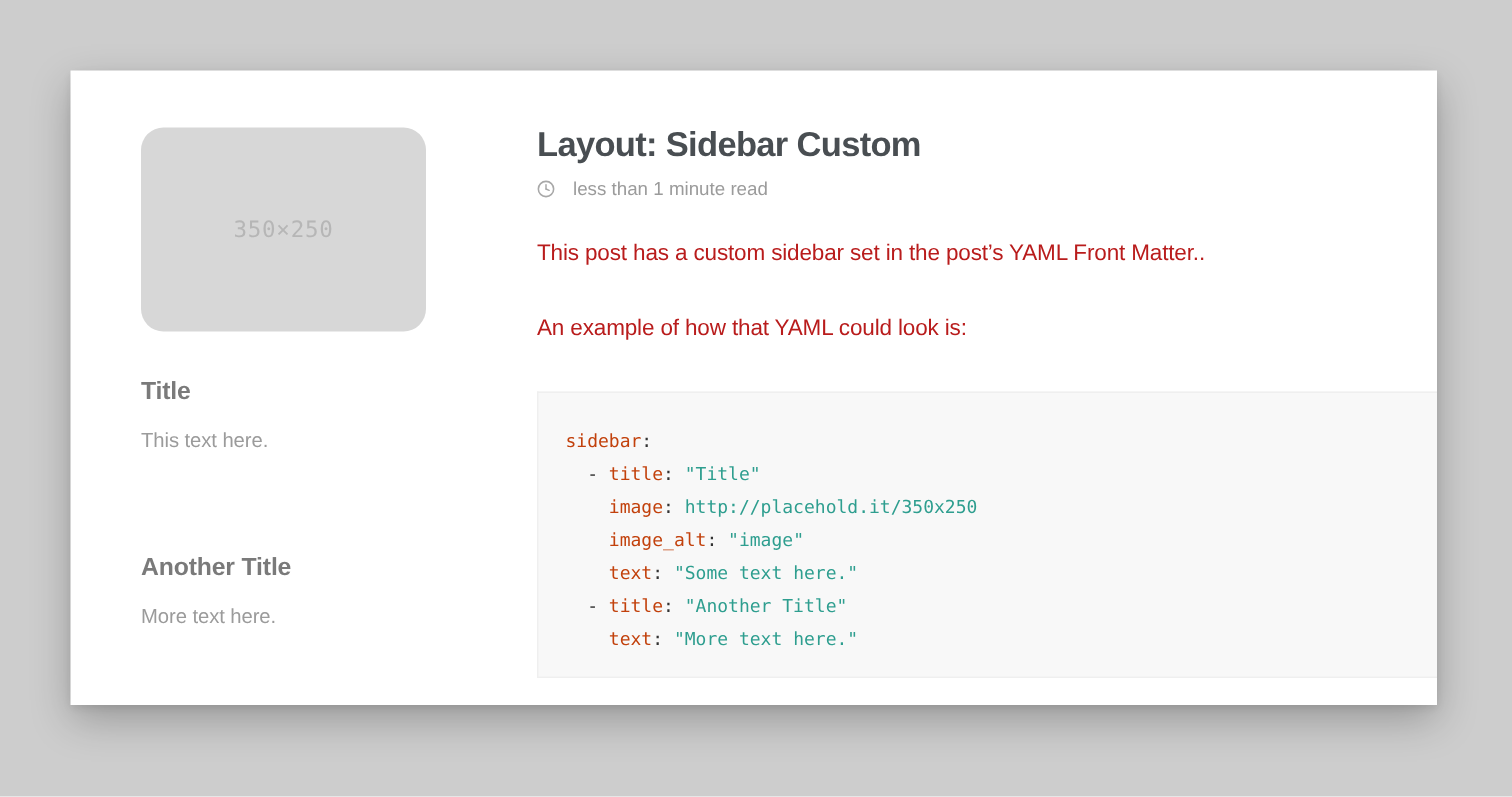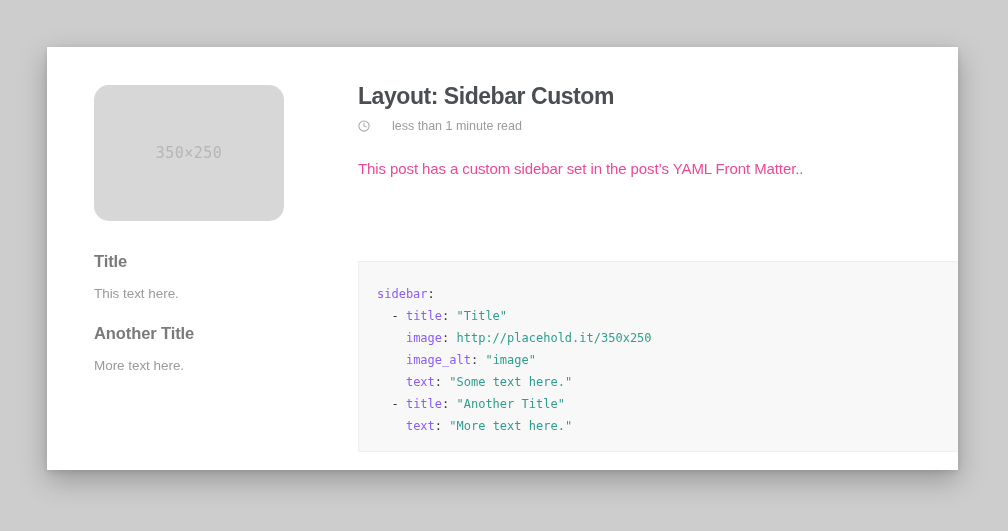--- a/index.html
+++ b/index.html
@@ -53,21 +53,21 @@
   }
 
   .sidebar-figure-label {
     font-family: "DejaVu Sans Mono", monospace;
     font-size: 15px;
     letter-spacing: 0.5px;
     color: #b6b6b6;
   }
 
   .sidebar-block { margin-top: 31px; }
-  .sidebar-block.second { margin-top: 23px; }
+  .sidebar-block.second { margin-top: 68px; }
 
   .sidebar-title {
     font-size: 16.5px;
     font-weight: bold;
     color: #7a7a7a;
     letter-spacing: -0.1px;
   }
 
   .sidebar-text {
     margin-top: 15px;
@@ -88,39 +88,39 @@
     font-size: 23px;
     font-weight: bold;
     color: #494e52;
     letter-spacing: -0.45px;
     line-height: 1.15;
   }
 
   .post-meta {
     display: flex;
     align-items: center;
-    gap: 22px;
+    gap: 12px;
     margin-top: 10px;
     font-size: 12.5px;
     color: #9b9b9b;
   }
 
   .clock-icon {
     display: inline-block;
     width: 12px;
     height: 12px;
     position: relative;
     top: 0px;
   }
   .clock-icon svg { display: block; }
 
   .post-para {
     margin-top: 25px;
     font-size: 15px;
-    color: #ec4899;
+    color: #b91c1c;
     line-height: 1.5;
     letter-spacing: -0.1px;
   }
   .post-para.second { margin-top: 27px; }
 
   
   .code-block {
     position: absolute;
     left: 311px;
     top: 214px;
@@ -136,21 +136,21 @@
   .code-pre {
     margin: 0;
     padding: 21px 0 0 18px;
     font-family: "DejaVu Sans Mono", monospace;
     font-size: 12px;
     line-height: 22px;
     color: #333333;
     white-space: pre;
   }
 
-  .tok-key  { color: #8b5cf6; }
+  .tok-key  { color: #c2410c; }
   .tok-val  { color: #2e9e8f; }
   .tok-punc { color: #333333; }
 </style>
 </head>
 <body>
 
 <div class="page-card">
   <div class="page-inner">
 
     <aside class="sidebar">
@@ -181,20 +181,21 @@
             <circle cx="8" cy="8" r="6.8" fill="none" stroke="#a8a8a8" stroke-width="1.4"></circle>
             <line x1="8" y1="8" x2="8" y2="4.2" stroke="#a8a8a8" stroke-width="1.3" stroke-linecap="round"></line>
             <line x1="8" y1="8" x2="10.8" y2="9.2" stroke="#a8a8a8" stroke-width="1.3" stroke-linecap="round"></line>
           </svg>
         </span>
         <span>less than 1 minute read</span>
       </div>
 
       <p class="post-para">This post has a custom sidebar set in the post’s YAML Front Matter..</p>
 
+      <p class="post-para second">An example of how that YAML could look is:</p>
 
     </main>
 
     <div class="code-block">
       <pre class="code-pre"><code id="code-target"><span class="tok-key">sidebar</span><span class="tok-punc">:</span>
   <span class="tok-punc">- </span><span class="tok-key">title</span><span class="tok-punc">:</span> <span class="tok-val">"Title"</span>
     <span class="tok-key">image</span><span class="tok-punc">:</span> <span class="tok-val">http://placehold.it/350x250</span>
     <span class="tok-key">image_alt</span><span class="tok-punc">:</span> <span class="tok-val">"image"</span>
     <span class="tok-key">text</span><span class="tok-punc">:</span> <span class="tok-val">"Some text here."</span>
   <span class="tok-punc">- </span><span class="tok-key">title</span><span class="tok-punc">:</span> <span class="tok-val">"Another Title"</span>

